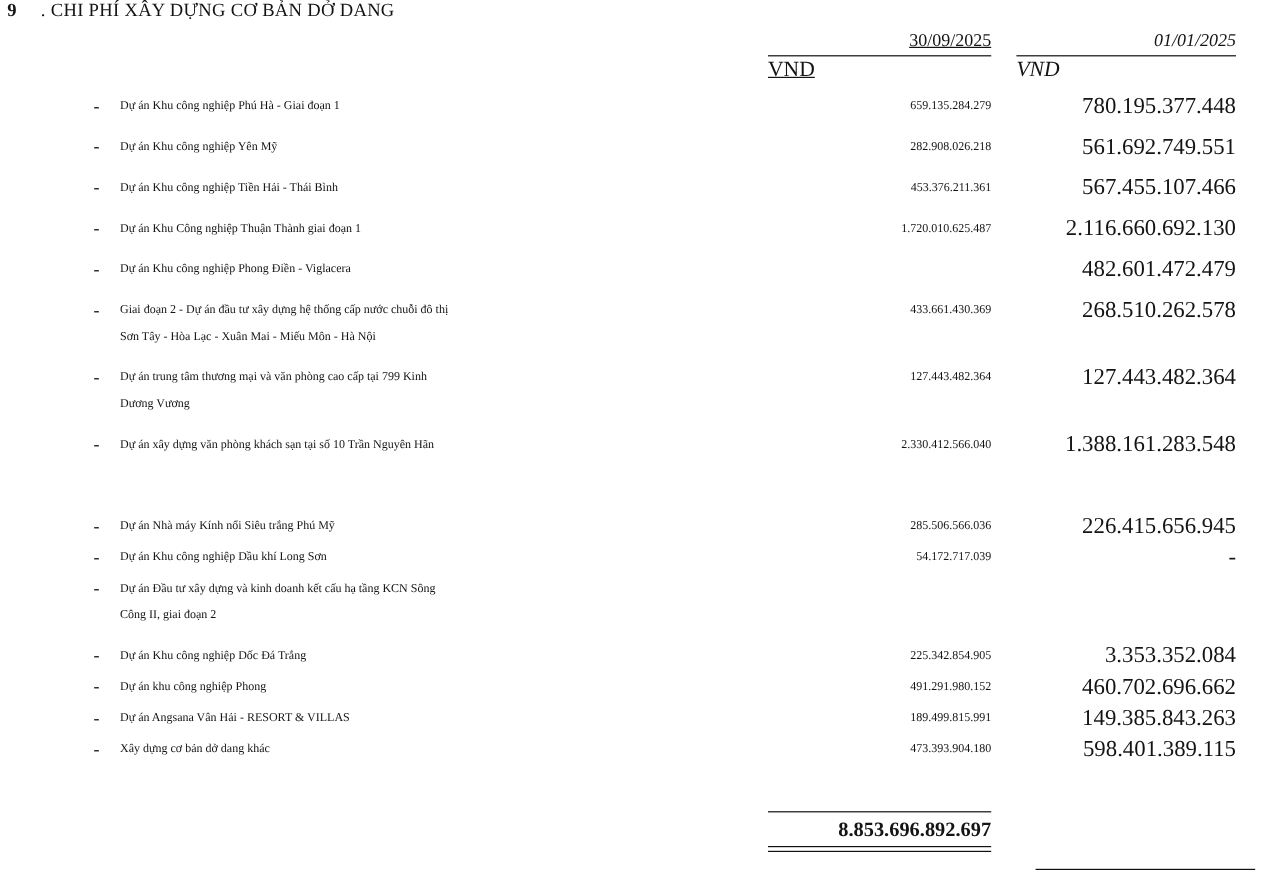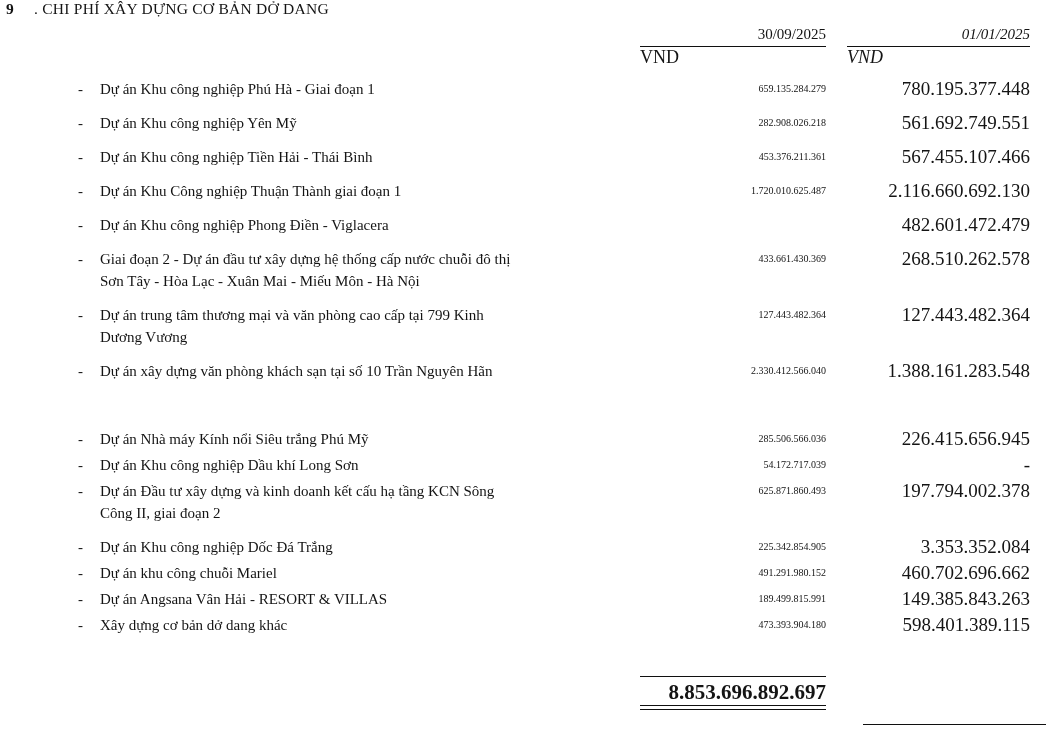--- a/index.html
+++ b/index.html
@@ -49,21 +49,21 @@
     letter-spacing: 0.25px;
     white-space: nowrap;
   }
 
   
   .col-head {
     position: absolute;
     top: 24px;
     height: 44px;
   }
-  .col-head.c1 { left: 640px; width: 186px; }
+  .col-head.c1 { left: 640px; width: 186px; text-decoration: underline; }
   .col-head.c2 { left: 847px; width: 183px; font-style: italic; }
 
   .col-date {
     text-align: right;
     font-size: 15px;
     line-height: 20px;
     height: 20px;
   }
   .col-rule {
     border-bottom: 1.6px solid #101010;
@@ -98,21 +98,21 @@
     width: 14px;
     font-size: 15px;
     line-height: 22px;
     text-align: left;
   }
   .row .label {
     position: absolute;
     left: 100px;
     top: 0;
     width: 530px;
-    font-size: 15px;
+    font-size: 10px;
     line-height: 22px;
     text-align: left;
   }
   .row .label .l2 {
     display: block;
   }
   .row .v1 {
     position: absolute;
     left: 640px;
     top: 0;
@@ -147,21 +147,21 @@
   .total-cell.c1 { left: 640px; width: 186px; }
   .total-cell.c2 { left: 863px; width: 183px; margin-top: 48px; }
 
   .total-rule-top {
     border-top: 1.8px solid #101010;
     height: 0px;
   }
   .total-value {
     text-align: right;
     font-weight: bold;
-    font-size: 21px;
+    font-size: 17px;
     line-height: 26px;
     height: 26px;
     padding-top: 2px;
   }
   .total-rule-bottom {
     border-top: 1.6px solid #101010;
     border-bottom: 1.6px solid #101010;
     height: 2.5px;
   }
 </style>
@@ -243,32 +243,30 @@
       </div>
       <div class="row" style="position: absolute; top: 376px;">
         <div class="dash">-</div>
         <div class="label"><span>Dự án Khu công nghiệp Dầu khí Long Sơn</span></div>
         <div class="v1">54.172.717.039</div>
         <div class="v2">-</div>
       </div>
       <div class="row" style="position: absolute; top: 402px;">
         <div class="dash">-</div>
         <div class="label"><span>Dự án Đầu tư xây dựng và kinh doanh kết cấu hạ tầng KCN Sông</span><span class="l2">Công II, giai đoạn 2</span></div>
-        <div class="v1">625.871.860.493</div>
-        <div class="v2">197.794.002.378</div>
       </div>
       <div class="row" style="position: absolute; top: 458px;">
         <div class="dash">-</div>
         <div class="label"><span>Dự án Khu công nghiệp Dốc Đá Trắng</span></div>
         <div class="v1">225.342.854.905</div>
         <div class="v2">3.353.352.084</div>
       </div>
       <div class="row" style="position: absolute; top: 484px;">
         <div class="dash">-</div>
-        <div class="label"><span>Dự án khu công chuỗi Mariel</span></div>
+        <div class="label"><span>Dự án khu công nghiệp Phong</span></div>
         <div class="v1">491.291.980.152</div>
         <div class="v2">460.702.696.662</div>
       </div>
       <div class="row" style="position: absolute; top: 510px;">
         <div class="dash">-</div>
         <div class="label"><span>Dự án Angsana Vân Hải - RESORT &amp; VILLAS</span></div>
         <div class="v1">189.499.815.991</div>
         <div class="v2">149.385.843.263</div>
       </div>
       <div class="row" style="position: absolute; top: 536px;">

